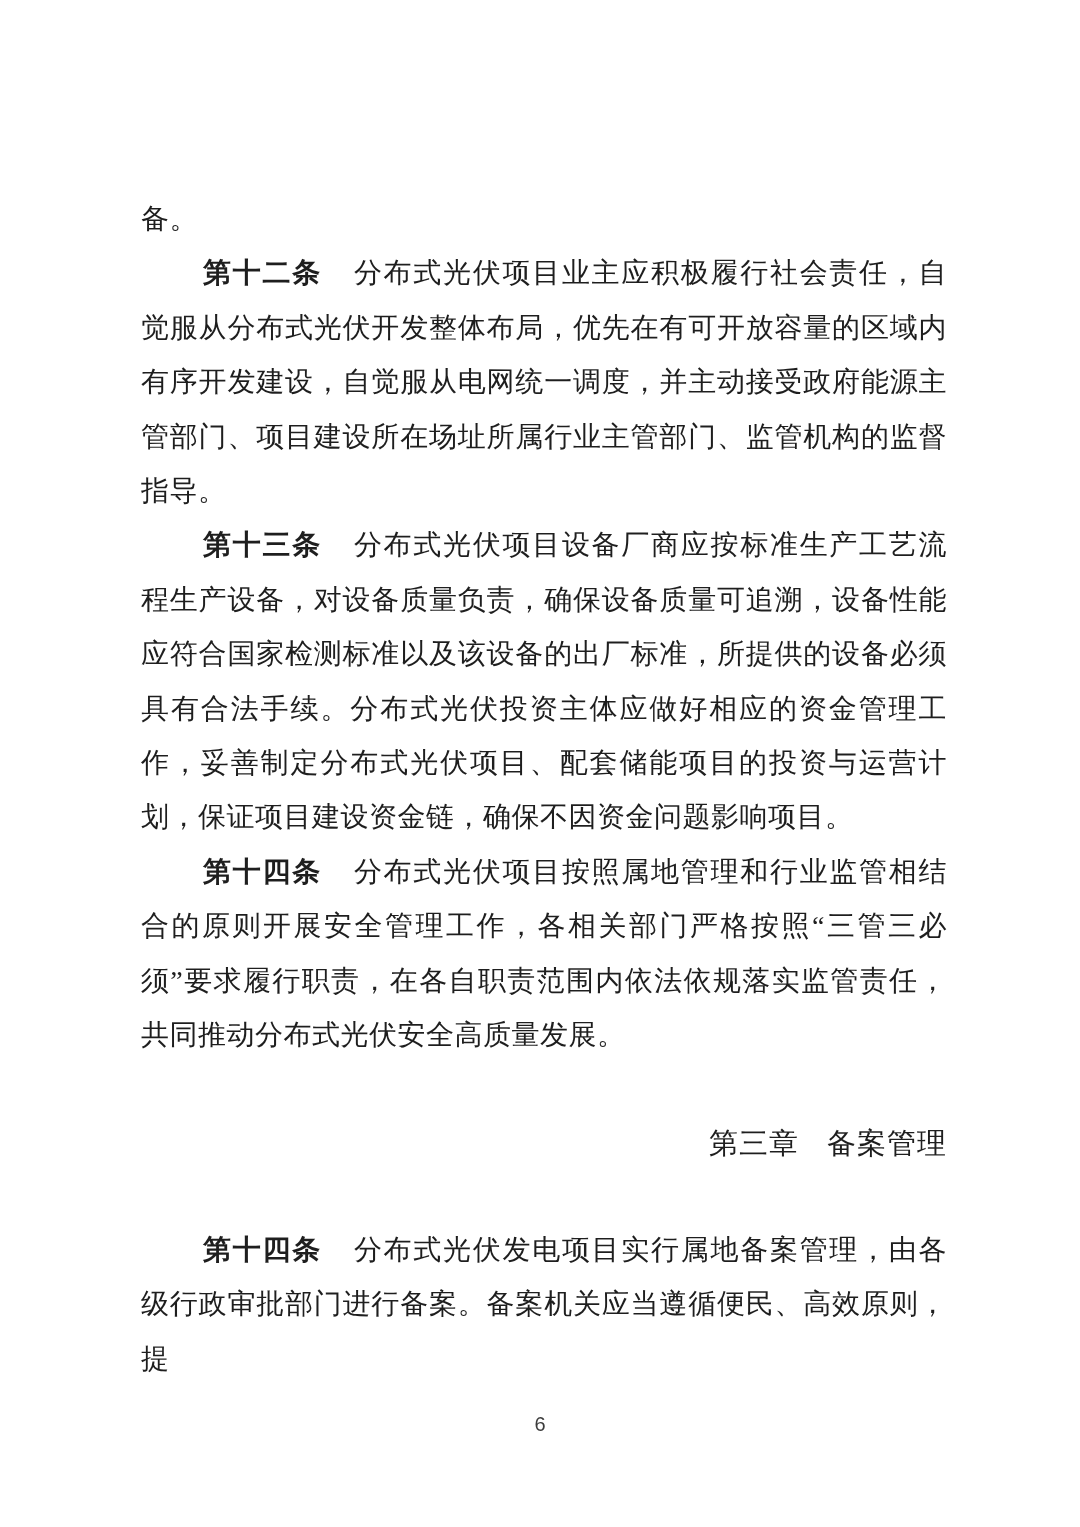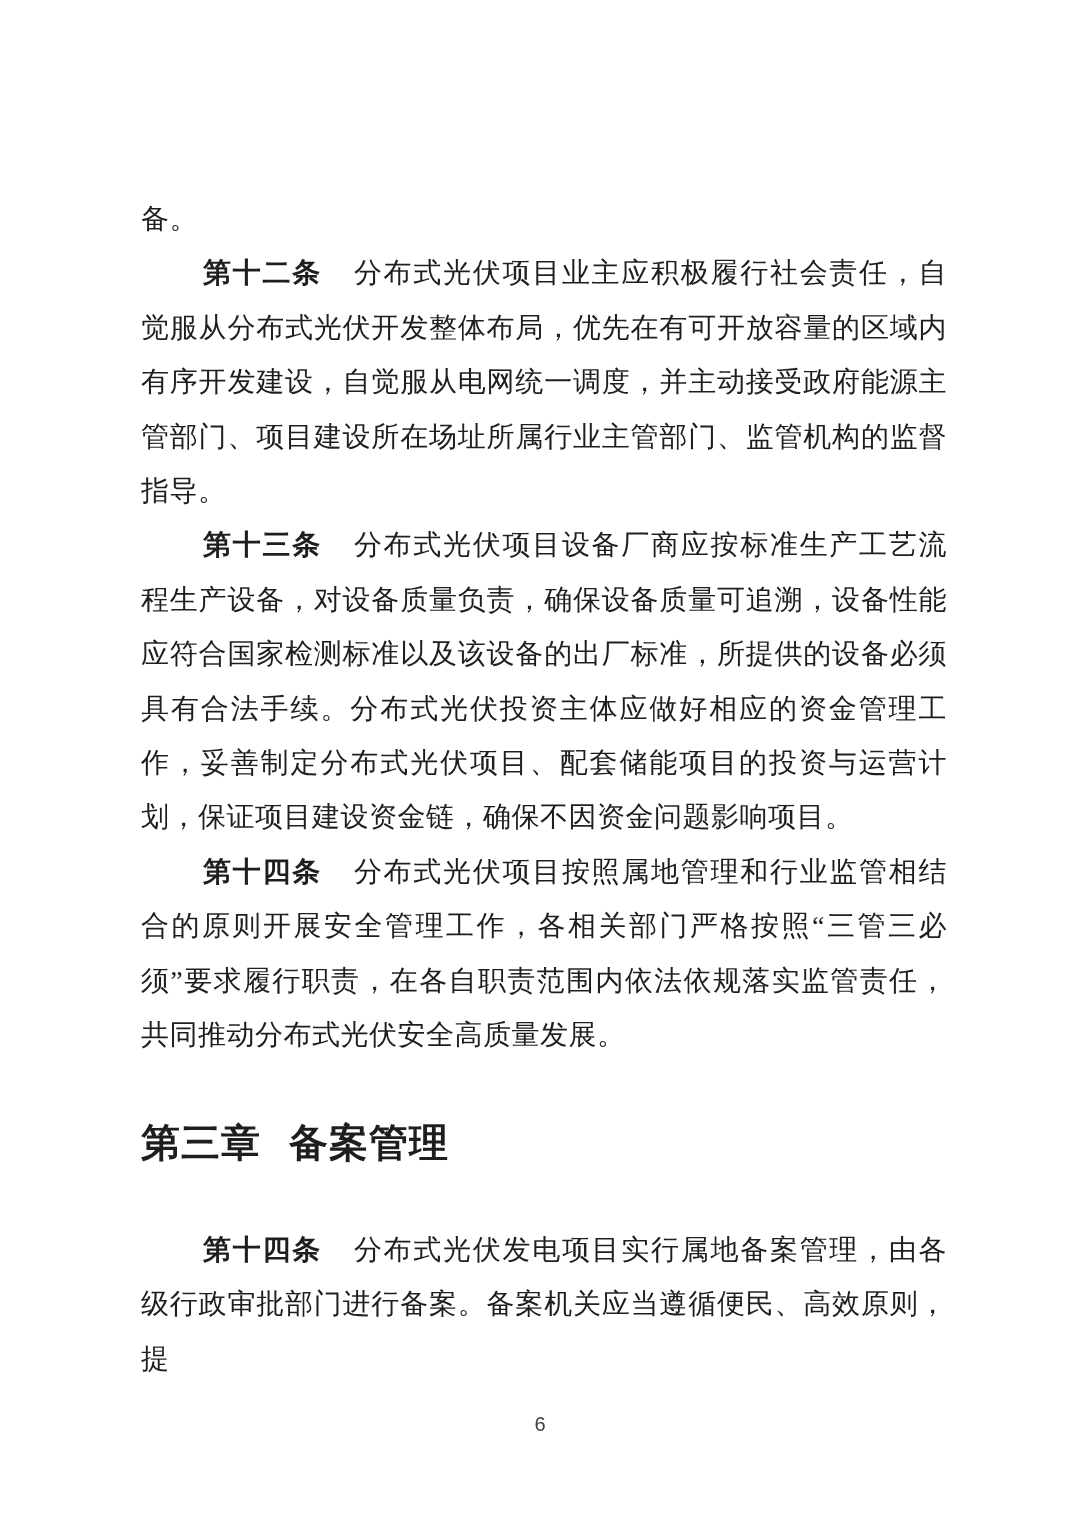--- a/index.html
+++ b/index.html
@@ -31,24 +31,24 @@
     letter-spacing: 0.5px;
   }
   .para.indent {
     text-indent: 62px;
   }
   .article-label {
     font-weight: 700;
     margin-right: 32px;
   }
   .chapter-heading {
-    font-size: 39px;
+    font-size: 29px;
     line-height: 54.4px;
-    font-weight: 700;
-    text-align: left;
+    font-weight: 400;
+    text-align: right;
     margin: 53px 0;
     letter-spacing: 1px;
   }
   .chapter-heading .chapter-num {
     margin-right: 28px;
   }
   .page-number {
     position: absolute;
     top: 1413px;
     left: 0;

